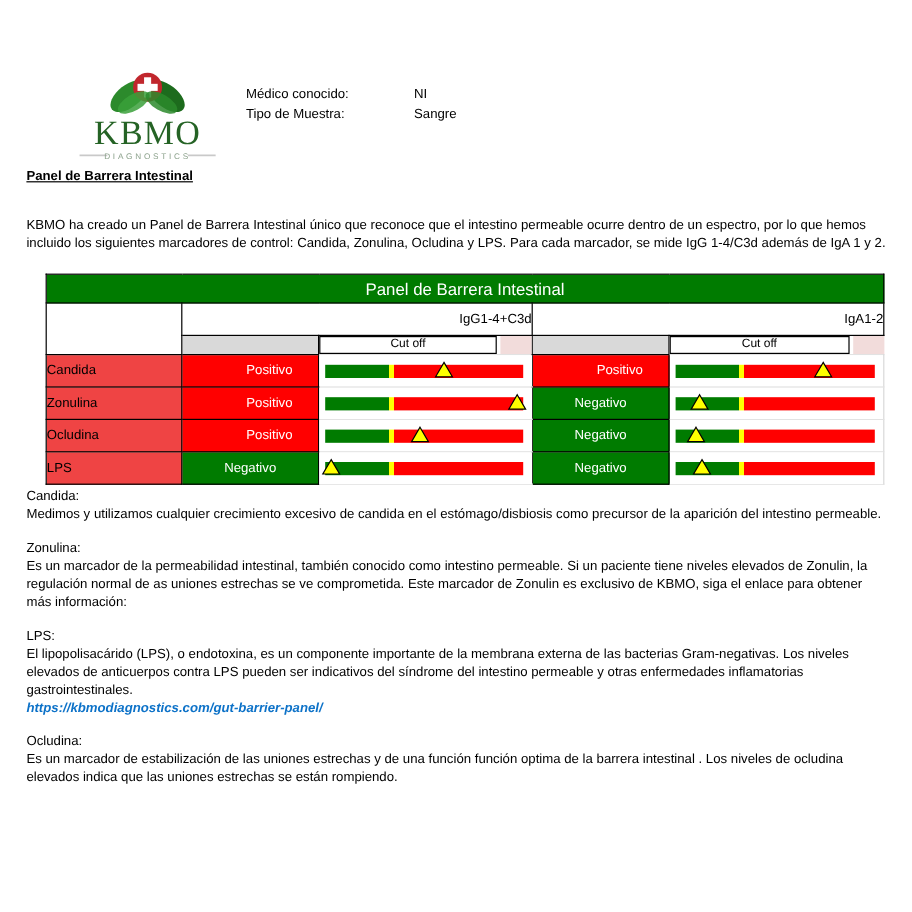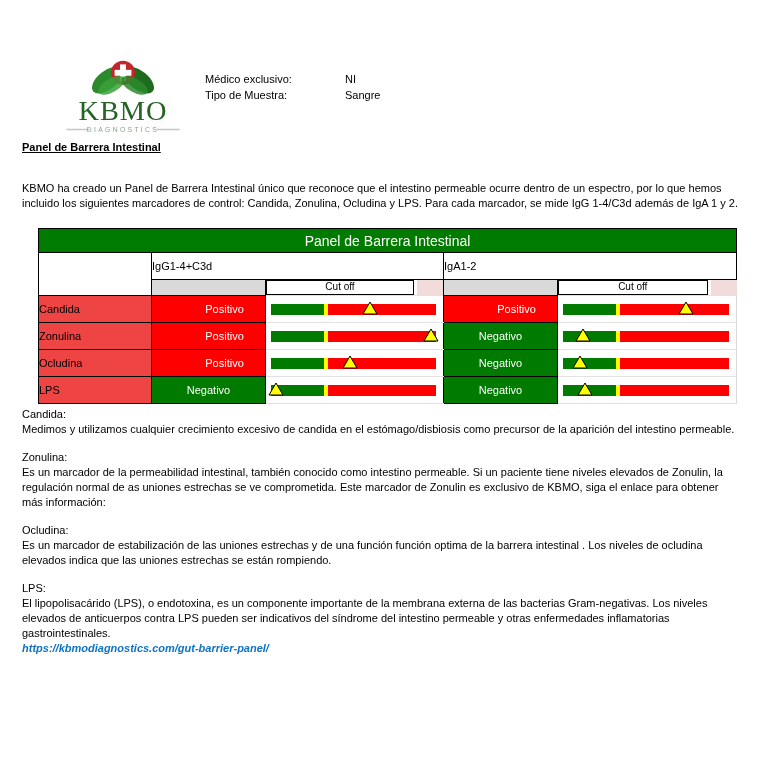--- a/index.html
+++ b/index.html
@@ -20,21 +20,21 @@
   
   .intro{position:absolute;left:22px;top:166px;width:722px;font-size:11px;line-height:15px;margin-top:15px;}
 
   
   .panel{position:absolute;left:38px;top:228px;}
   table.barrier{border-collapse:collapse;table-layout:fixed;width:698px;font-size:11px;}
   table.barrier td{padding:0;box-sizing:border-box;}
   .title-cell{height:24px;background:var(--green);color:#fff;text-align:center;
     font-size:14px;border:1px solid #000;}
   .corner-cell{background:#fff;border:1px solid #000;}
-  .group-cell{height:27px;background:#fff;text-align:left;border:1px solid #000;}
+  .group-cell{height:27px;background:#fff;text-align:right;border:1px solid #000;}
   .gray-cell{height:13px;background:var(--gray);border:1px solid #000;}
   .sub-bar-cell{height:13px;border:none;}
   .sub-flex{display:flex;height:15px;}
   .cutoff-box{flex:1;border:1px solid #000;background:#fff;font-size:10px;line-height:11px;
     text-align:center;box-sizing:border-box;}
   .pink-box{width:26px;margin-left:3px;background:var(--pink);}
   .marker-name-cell{height:27px;background:#ef4444;border:1px solid #000;padding-left:4px;}
   .result-cell{height:27px;color:#fff;text-align:center;border:1px solid #000;}
   .result-cell.positive{background:var(--red);padding-left:32px;}
   .result-cell.negative{background:var(--green);}
@@ -70,21 +70,21 @@
       <ellipse cx="49" cy="28" rx="14" ry="6.5" transform="rotate(-30 49 28)" fill="#3aa03a" opacity="0.85"></ellipse>
       <ellipse cx="71" cy="28" rx="14" ry="6.5" transform="rotate(30 71 28)" fill="#2c8a2c" opacity="0.85"></ellipse>
     </g>
     <text x="60" y="61" text-anchor="middle" font-family="Liberation Serif, serif" font-size="27" letter-spacing="1" fill="#256325">KBMO</text>
     <line x1="6" y1="70" x2="28" y2="70" stroke="#c9c9c9" stroke-width="1.5"></line>
     <line x1="92" y1="70" x2="114" y2="70" stroke="#c9c9c9" stroke-width="1.5"></line>
     <text x="60" y="72.5" text-anchor="middle" font-size="6.5" letter-spacing="2.2" fill="#8aa08a">DIAGNOSTICS</text>
   </svg>
 
   <div class="meta">
-    <span>Médico exclusivo:</span>
+    <span>Médico conocido:</span>
     <span>NI</span>
     <span>Tipo de Muestra:</span>
     <span>Sangre</span>
   </div>
 
   <div class="heading">Panel de Barrera Intestinal</div>
 
   <div class="intro">KBMO ha creado un Panel de Barrera Intestinal único que reconoce que el intestino permeable ocurre dentro de un espectro, por lo que hemos incluido los siguientes marcadores de control: Candida, Zonulina, Ocludina y LPS. Para cada marcador, se mide IgG 1-4/C3d además de IgA 1 y 2.</div>
 
   <div class="panel">
@@ -207,24 +207,24 @@
     <div class="doc-section">
       <div>Candida:</div>
       <div>Medimos y utilizamos cualquier crecimiento excesivo de candida en el estómago/disbiosis como precursor de la aparición del intestino permeable.</div>
 
     </div>
     <div class="doc-section">
       <div>Zonulina:</div>
       <div>Es un marcador de la permeabilidad intestinal, también conocido como intestino permeable. Si un paciente tiene niveles elevados de Zonulin, la regulación normal de as uniones estrechas se ve comprometida. Este marcador de Zonulin es exclusivo de KBMO, siga el enlace para obtener más información:</div>
     </div>
     <div class="doc-section">
-      <div>Ocludina:</div>
-      <div>Es un marcador de estabilización de las uniones estrechas y de una función función optima de la barrera intestinal . Los niveles de ocludina elevados indica que las uniones estrechas se están rompiendo.</div>
-
-    </div>
-    <div class="doc-section">
       <div>LPS:</div>
       <div>El lipopolisacárido (LPS), o endotoxina, es un componente importante de la membrana externa de las bacterias Gram-negativas. Los niveles elevados de anticuerpos contra LPS pueden ser indicativos del síndrome del intestino permeable y otras enfermedades inflamatorias gastrointestinales.</div>
       <a class="doc-link">https://kbmodiagnostics.com/gut-barrier-panel/</a>
     </div>
+    <div class="doc-section">
+      <div>Ocludina:</div>
+      <div>Es un marcador de estabilización de las uniones estrechas y de una función función optima de la barrera intestinal . Los niveles de ocludina elevados indica que las uniones estrechas se están rompiendo.</div>
+
+    </div>
   </div>
 
 </div>
 
 </body></html>

